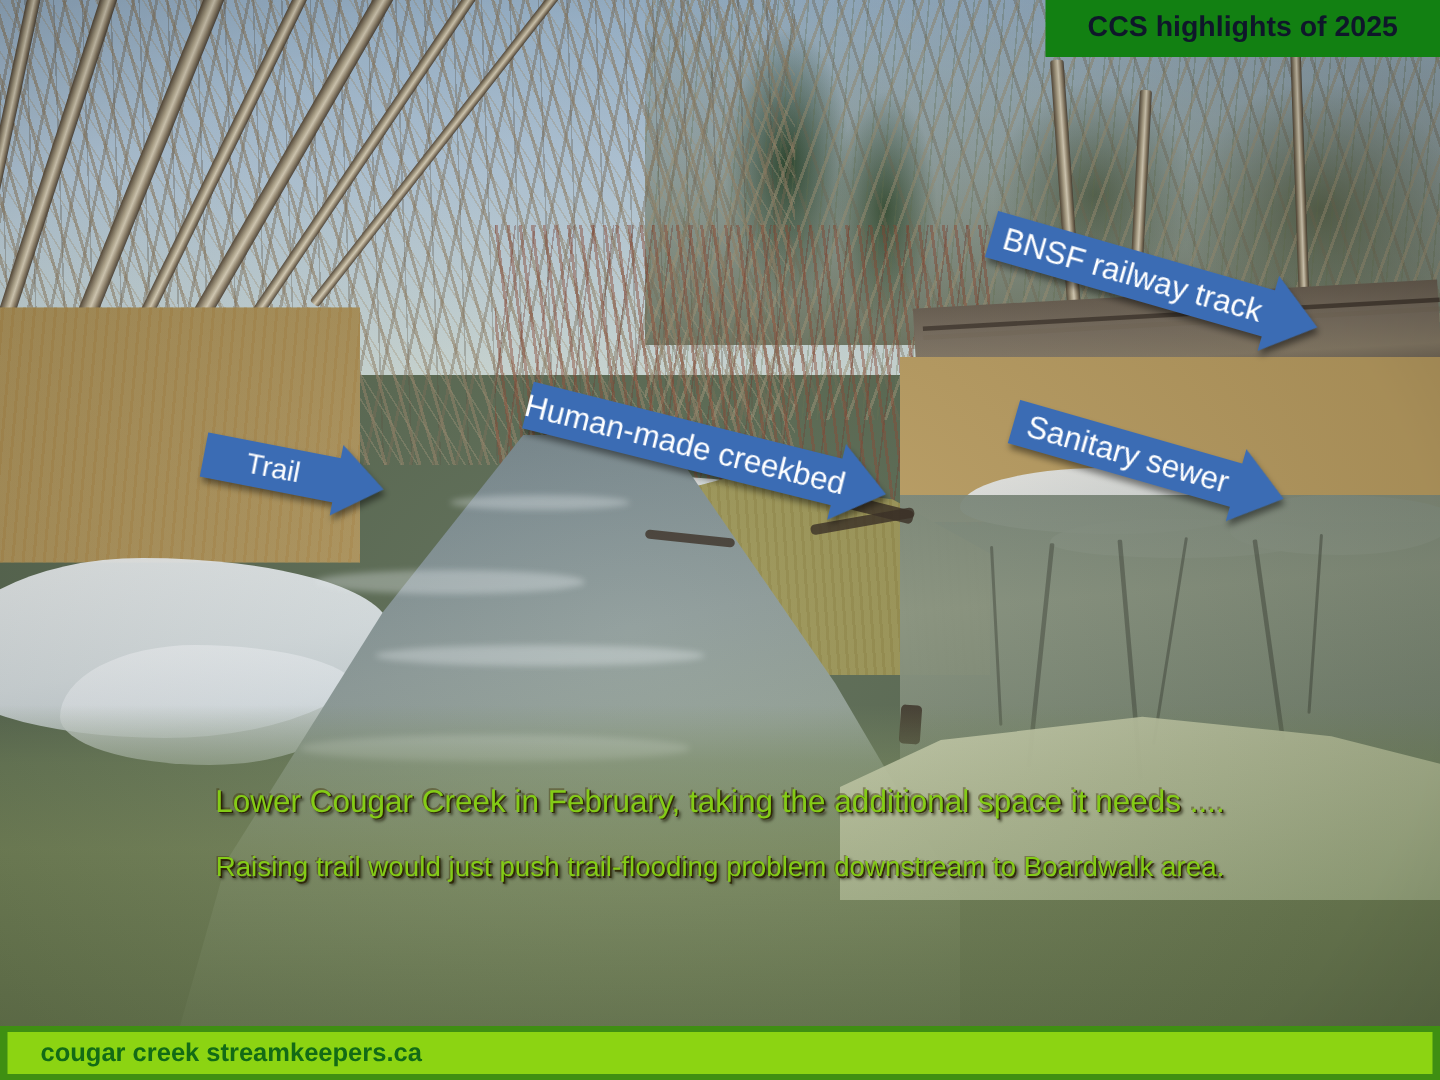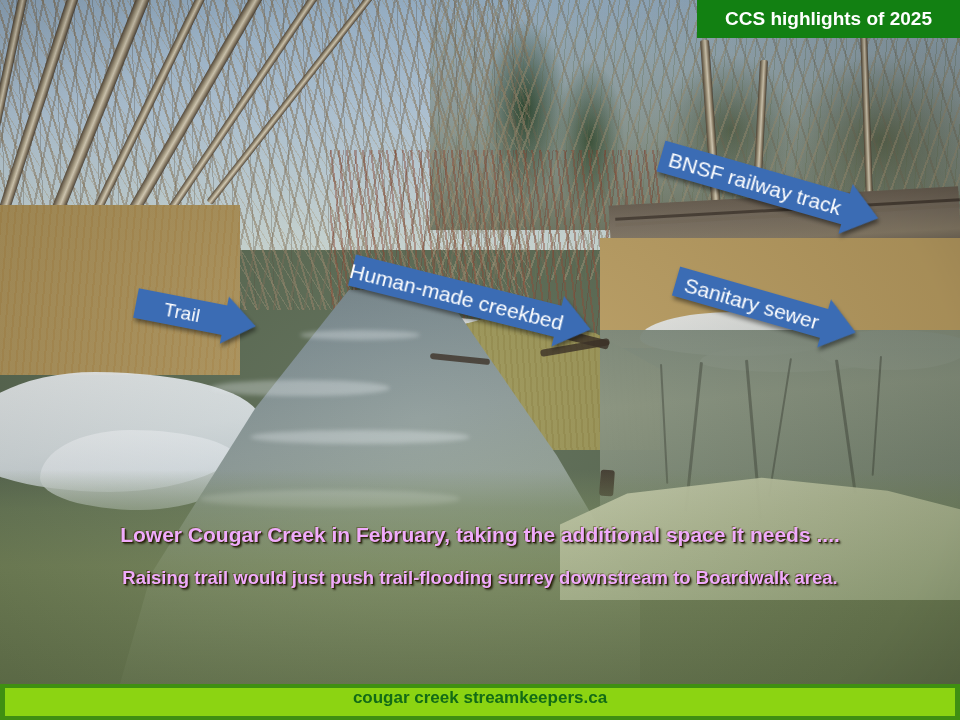--- a/index.html
+++ b/index.html
@@ -228,23 +228,23 @@
 
   
   .caption-block {
     position: absolute;
     left: 0;
     width: 960px;
     text-align: center;
     pointer-events: none;
   }
   .cap-line {
-    color: #f0abfc;
-    font-family: "Liberation Sans", sans-serif;
-    font-weight: bold;
+    color: #84cc16;
+    font-family: "Liberation Sans", sans-serif;
+    font-weight: normal;
     text-shadow:
       1px 1px 0 rgba(40,30,0,.85),
       2px 2px 2px rgba(20,16,0,.7),
       -1px -1px 0 rgba(60,46,0,.4);
     white-space: nowrap;
   }
   #cap-headline { font-size: 21px; }
   #cap-sub1, #cap-sub2 { font-size: 18.5px; }
 
   
@@ -265,21 +265,21 @@
   .top-banner {
     position: absolute;
     right: 0; top: 0;
     width: 263px; height: 38px;
     background: #128012;
     display: flex;
     align-items: center;
     justify-content: center;
   }
   .top-banner-text {
-    color: #ffffff;
+    color: #0f172a;
     font-family: "Liberation Sans", sans-serif;
     font-weight: bold;
     font-size: 19px;
     white-space: nowrap;
   }
 
   
   .bottom-bar {
     position: absolute;
     left: 0; bottom: 0;
@@ -291,21 +291,20 @@
   .bottom-inner {
     position: absolute;
     left: 5px; top: 4px;
     width: 950px; height: 28px;
     background: #8cd412;
     display: flex;
     align-items: center;
     justify-content: space-between;
     box-sizing: border-box;
     padding: 0 22px;
-    flex-direction: column;
   }
   .bottom-text {
     color: #136b16;
     font-family: "Liberation Sans", sans-serif;
     font-weight: bold;
     font-size: 17px;
     white-space: nowrap;
   }
 </style>
 </head>
@@ -401,21 +400,21 @@
       <span class="arrow-label" style="font-size:21px;">Sanitary sewer</span>
     </div>
     <div class="arrow-head" style="border-top-width:25px; border-bottom-width:25px; border-left-width:33px;"></div>
   </div>
 
 
   <div class="caption-block" style="top:523px;">
     <div class="cap-line" id="cap-headline">Lower Cougar Creek in February, taking the additional space it needs ....</div>
   </div>
   <div class="caption-block" style="top:567px;">
-    <div class="cap-line" id="cap-sub1">Raising trail would just push trail-flooding surrey downstream to Boardwalk area.</div>
+    <div class="cap-line" id="cap-sub1">Raising trail would just push trail-flooding problem downstream to Boardwalk area.</div>
   </div>
 
   <div class="top-banner">
     <span class="top-banner-text">CCS highlights of 2025</span>
   </div>
 
   <div class="bottom-bar">
     <div class="bottom-inner">
       <span class="bottom-text">cougar creek streamkeepers.ca</span>
     </div>

